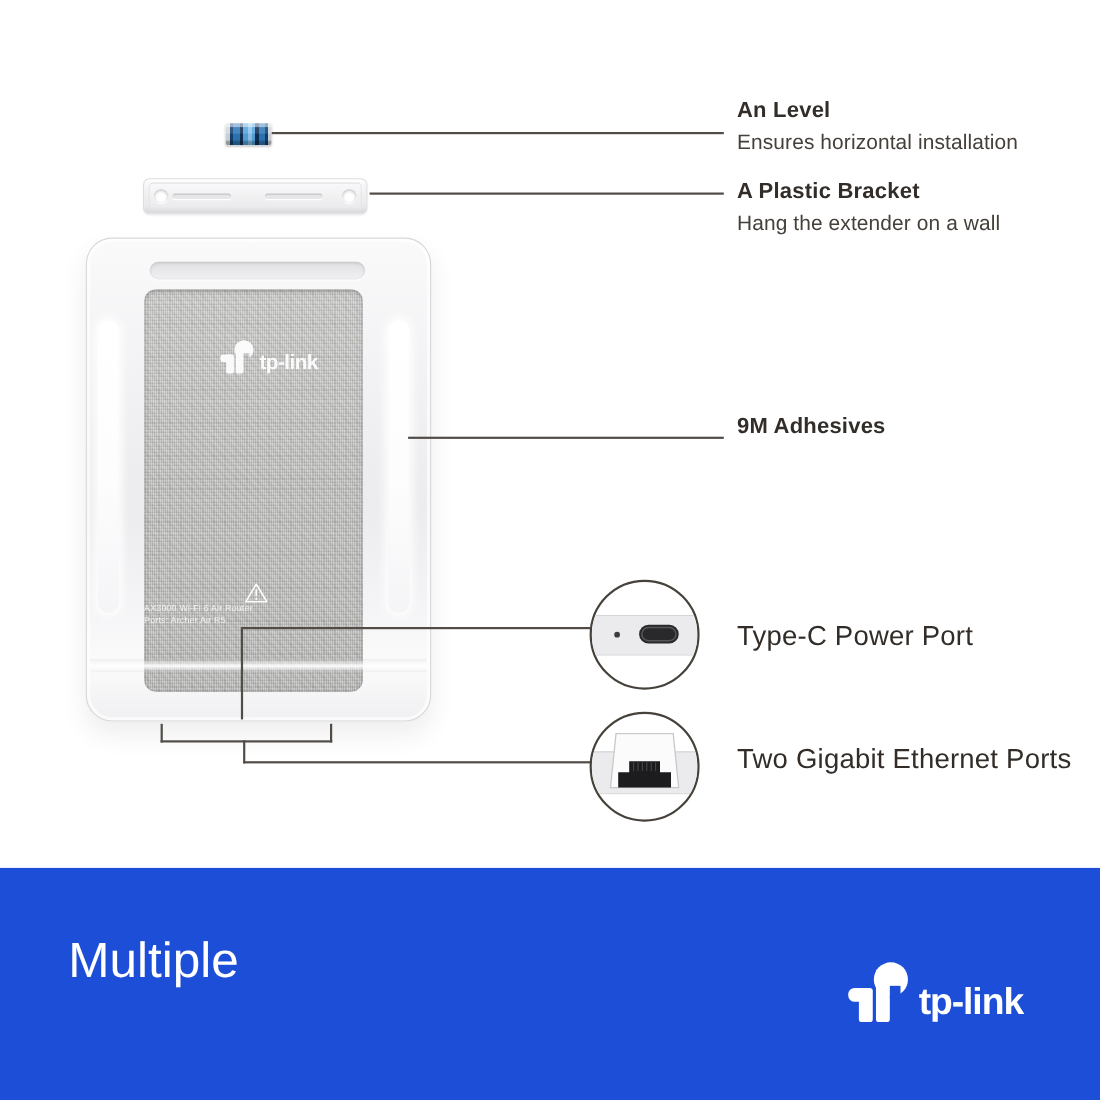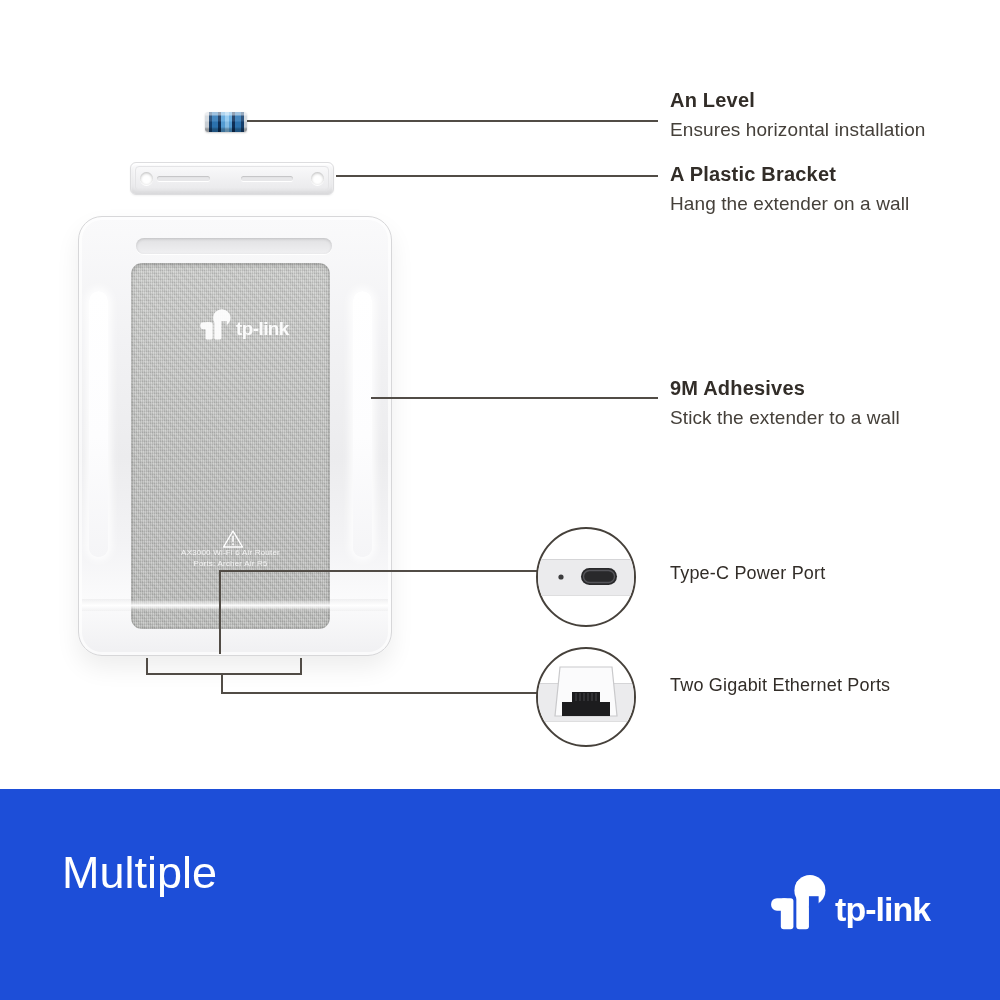--- a/index.html
+++ b/index.html
@@ -46,34 +46,34 @@
   .fabric{position:absolute;left:52px;top:46px;width:199px;height:366px;border-radius:11px;
     background-color:#c1c2c0;
     background-image:
       repeating-linear-gradient(90deg, rgba(255,255,255,.20) 0 1px, rgba(0,0,0,.045) 1px 2px),
       repeating-linear-gradient(0deg, rgba(255,255,255,.13) 0 1px, rgba(0,0,0,.055) 1px 2px, rgba(255,255,255,.03) 2px 3px),
       repeating-linear-gradient(45deg, rgba(255,255,255,.05) 0 3px, rgba(0,0,0,.03) 3px 6px),
       linear-gradient(180deg,#c7c8c6,#bcbdbb 55%,#b7b8b6);
     box-shadow:inset 0 2px 4px rgba(0,0,0,.20), inset 0 -1px 2px rgba(0,0,0,.08);}
   .fabric-logo{position:absolute;left:66px;top:44px;opacity:.93;}
   .warn{position:absolute;left:91px;top:266px;}
-  .print{position:absolute;left:0;top:284px;width:199px;text-align:center;
+  .print{position:absolute;left:0;top:284px;width:199px;
     font-size:8px;line-height:11px;letter-spacing:.2px;color:rgba(255,255,255,.82);}
 
   
   .inset{position:absolute;width:96px;height:96px;border-radius:50%;background:#fff;
     border:2px solid #46413b;overflow:hidden;box-sizing:content-box;}
   .inset.typec{left:536px;top:527px;}
   .inset.eth{left:536px;top:647px;}
 
   
   .co{position:absolute;left:670px;line-height:1.22;}
   .co .t{font-size:20px;font-weight:700;color:#322d28;letter-spacing:.2px;}
   .co .d{font-size:19px;font-weight:400;color:#45403a;margin-top:6px;letter-spacing:.1px;}
-  .co .big{font-size:18px;font-weight:400;color:#322d28;letter-spacing:.2px;}
+  .co .big{font-size:25px;font-weight:400;color:#322d28;letter-spacing:.2px;}
   .co.c1{top:88px;} .co.c2{top:162px;} .co.c3{top:376px;} .co.c4{top:563px;} .co.c5{top:675px;}
 
   
   .footer{position:absolute;left:0;top:789px;width:1000px;height:211px;background:#1d4ed8;}
   .ftitle{position:absolute;left:62px;top:57px;color:#ffffff;font-size:45px;line-height:54px;
     font-weight:400;letter-spacing:0;}
   .flogo{position:absolute;left:765px;top:82px;}
 </style>
 </head>
 <body>
@@ -164,21 +164,20 @@
   <div class="co c1">
     <div class="t">An Level</div>
     <div class="d">Ensures horizontal installation</div>
   </div>
   <div class="co c2">
     <div class="t">A Plastic Bracket</div>
     <div class="d">Hang the extender on a wall</div>
   </div>
   <div class="co c3">
     <div class="t">9M Adhesives</div>
-    <div class="d">Stick the extender to a wall</div>
   </div>
   <div class="co c4">
     <div class="big">Type-C Power Port</div>
   </div>
   <div class="co c5">
     <div class="big">Two Gigabit Ethernet Ports</div>
   </div>
 
   <div class="footer">
     <div class="ftitle">

